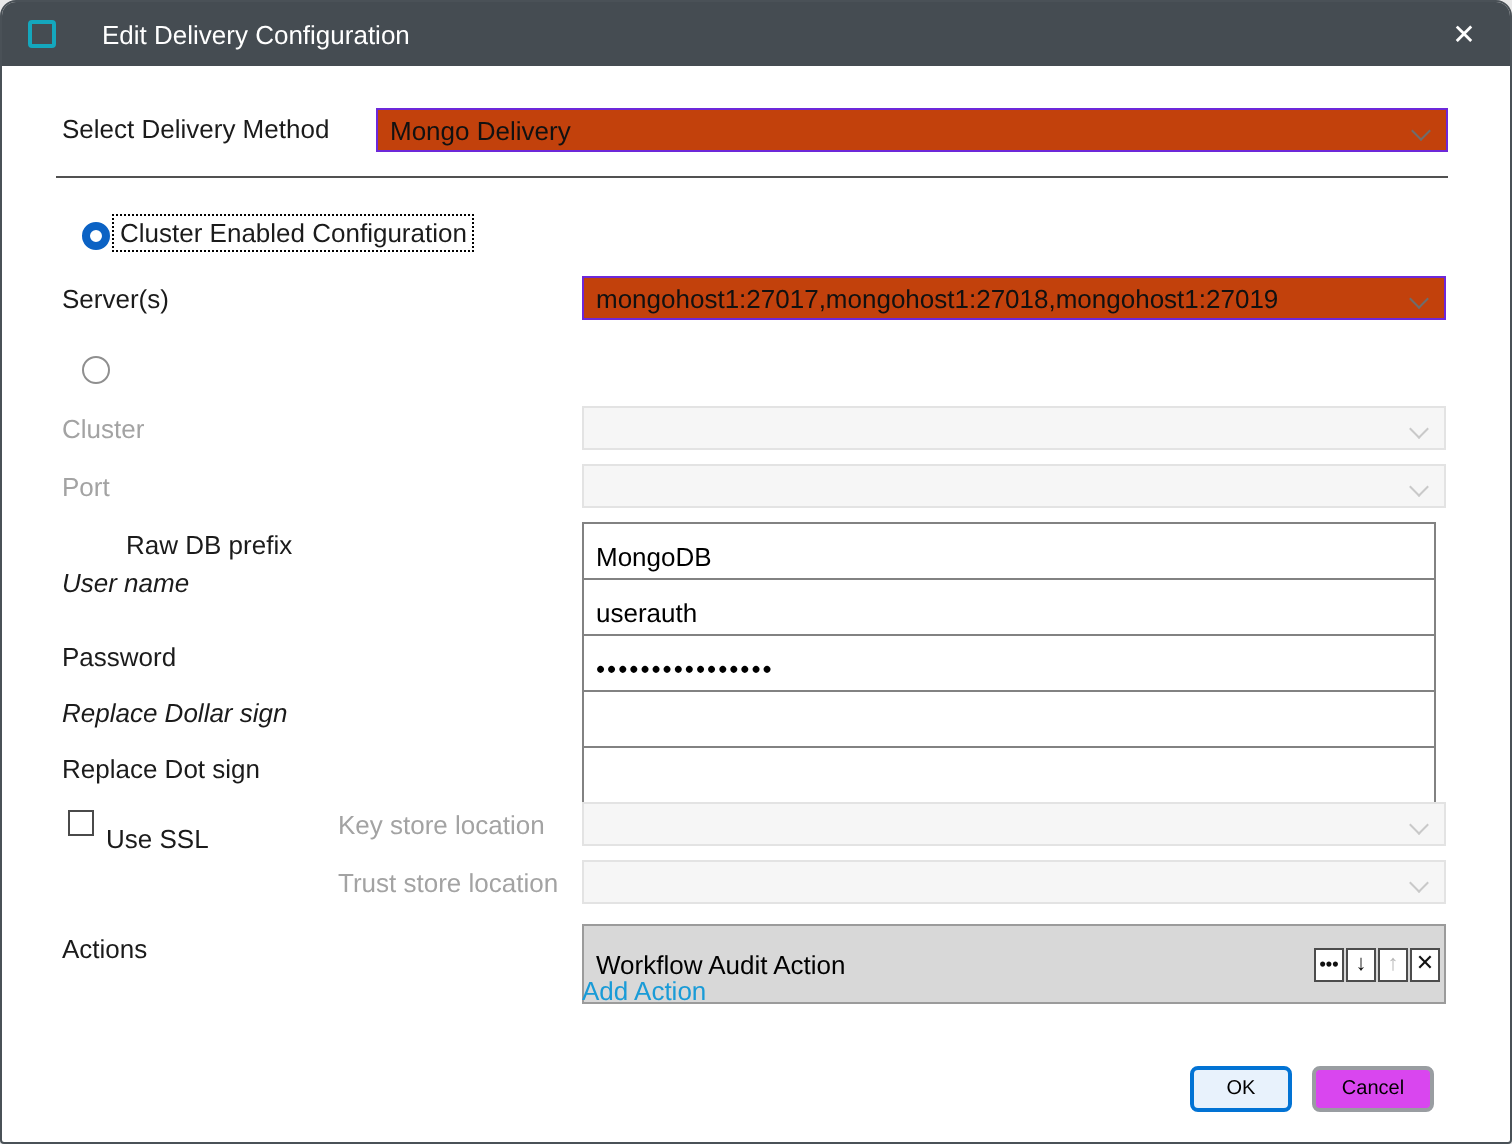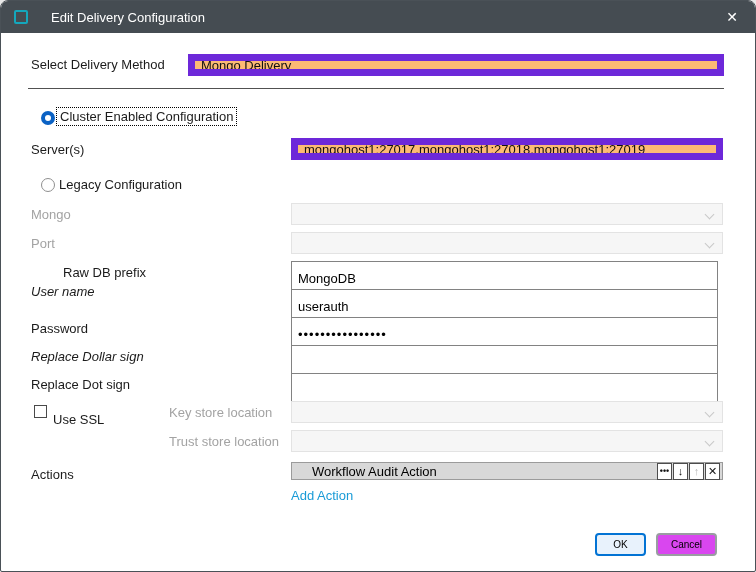--- a/index.html
+++ b/index.html
@@ -19,21 +19,21 @@
   }
   .title-text{color:#ffffff;font-size:13px;margin-left:23px;white-space:nowrap;}
   .close-btn{
     margin-left:auto;width:46px;height:32px;display:flex;align-items:center;justify-content:center;
     color:#ffffff;font-size:14px;cursor:default;
   }
   
   .lbl{position:absolute;font-size:13px;color:#1b1b1b;white-space:nowrap;line-height:16px;}
   .lbl.dis{color:#a3a3a3;}
   .combo{
-    position:absolute;height:22px;background:#fdba74;border:7px solid #6d28d9;
+    position:absolute;height:22px;background:#c2410c;border:1px solid #6d28d9;
     font-size:13px;color:#111;display:flex;align-items:center;padding:0 22px 0 6px;
     overflow:hidden;white-space:nowrap;
   }
   .combo.disabled{background:#f6f6f6;border:1px solid #e3e3e3;}
   .chev{
     position:absolute;right:9px;top:7px;width:7px;height:7px;
     border-right:1px solid #6d6d6d;border-bottom:1px solid #6d6d6d;transform:rotate(45deg);
   }
   .combo.disabled .chev{border-color:#c9c9c9;}
   .txt{
@@ -41,23 +41,23 @@
     font-size:13px;color:#000;padding:0 6px;outline:none;
   }
   .radio{position:absolute;width:14px;height:14px;border-radius:50%;}
   .radio.on{border:4px solid #0b62c4;background:#fff;}
   .radio.off{border:1px solid #8f8f8f;background:#fff;}
   .focusbox{outline:1px dotted #000;padding:1px 3px;}
   .chk{position:absolute;width:13px;height:13px;border:1px solid #4a4a4a;background:#fff;}
   .sep{position:absolute;left:27px;top:87px;width:696px;border-top:1px solid #515151;}
   
   .actbar{
-    position:absolute;left:290px;top:461px;width:432px;height:18px;
+    position:absolute;left:290px;top:461px;width:432px;height:40px;
     background:#d8d8d8;border:1px solid #9b9b9b;display:flex;align-items:center;
-    font-size:13px;color:#000;padding-left:20px;gap:12px;
+    font-size:13px;color:#000;padding-left:6px;gap:12px;
   }
   .actbtns{margin-left:auto;display:flex;margin-right:2px;}
   .abtn{
     width:15px;height:17px;background:#fff;border:1px solid #4c4c4c;margin-left:1px;
     display:flex;align-items:center;justify-content:center;font-size:11px;color:#111;
     line-height:1;cursor:default;
   }
   .abtn.ellip{font-size:9px;font-weight:bold;letter-spacing:0;}
   .abtn.dis{color:#b7b7b7;}
   .addlink{position:absolute;left:290px;top:487px;font-size:13px;color:#199bd7;cursor:pointer;}
@@ -123,23 +123,22 @@
   <span class="radio on" id="radio-cluster"></span>
   <span class="lbl" id="lbl-cluster"><span class="focusbox">Cluster Enabled Configuration</span></span>
 
   <span class="lbl" id="lbl-servers">Server(s)</span>
   <div class="combo" id="cmb-servers">
     <span>mongohost1:27017,mongohost1:27018,mongohost1:27019</span>
     <span class="chev"></span>
   </div>
 
   <span class="radio off" id="radio-legacy"></span>
-  <span class="lbl" id="lbl-legacy">Legacy Configuration</span>
-
-  <span class="lbl dis" id="lbl-server">Mongo</span>
+
+  <span class="lbl dis" id="lbl-server">Cluster</span>
   <div class="combo disabled" id="cmb-server">
     <span></span>
     <span class="chev"></span>
   </div>
 
   <span class="lbl dis" id="lbl-port">Port</span>
   <div class="combo disabled" id="cmb-port">
     <span></span>
     <span class="chev"></span>
   </div>

